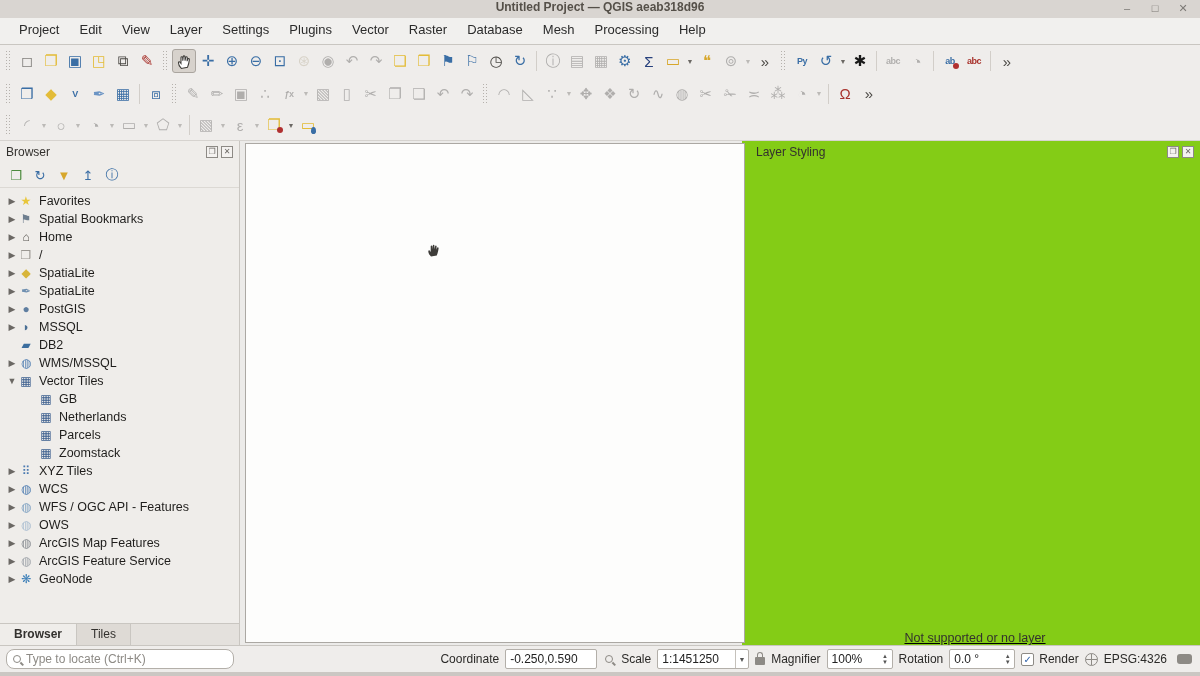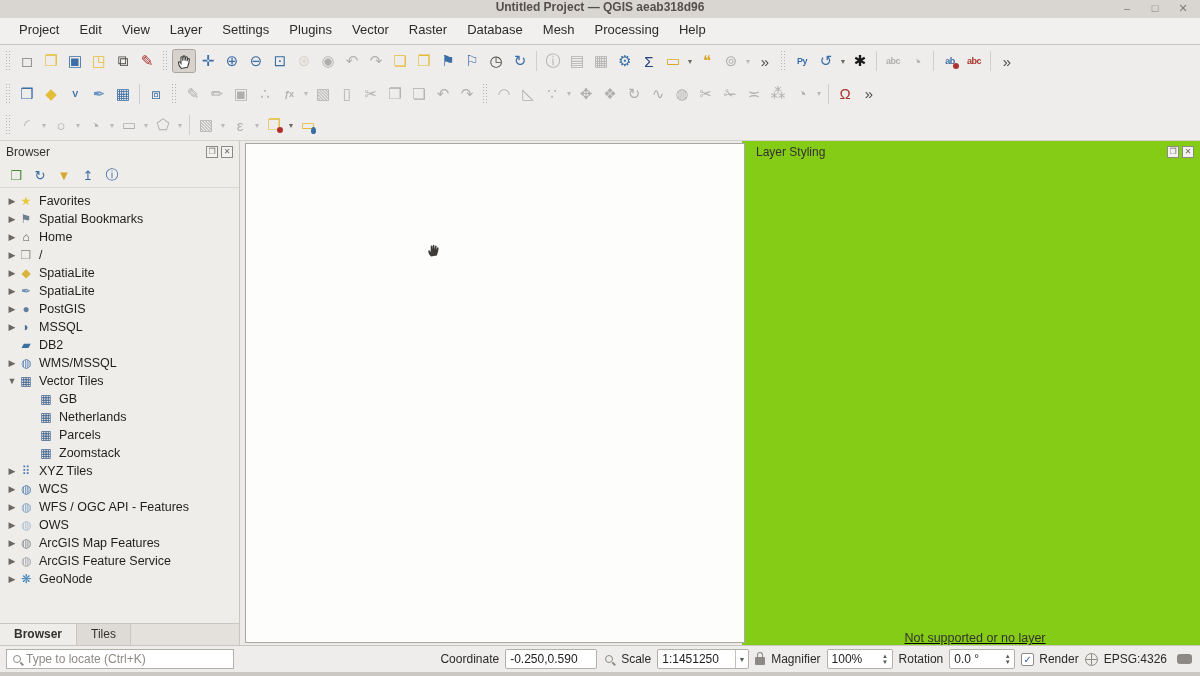--- a/index.html
+++ b/index.html
@@ -61,21 +61,21 @@
   .map-canvas { width:500px; height:100%; background:#fdfdfc; border:1px solid #aba8a3; position:relative; }
   .cursor-hand { position:absolute; left:180px; top:98px; width:16px; height:16px; }
 
   
   .styling-panel { flex:1 1 auto; display:flex; flex-direction:column; background:#84cc16; padding-left:8px; }
   .styling-body { flex:1 1 auto; display:flex; align-items:flex-end; justify-content:center;text-decoration:underline; }
   .styling-msg { font-size:12.5px; color:#33312e; margin-top:20px; }
 
   
   .statusbar { height:27px; background:#efedeb; border-top:1px solid #c9c6c1; display:flex; align-items:center; padding:0 6px; gap:6px; flex:0 0 auto; }
-  .locator { width:228px; height:20px; background:#fff; border:1px solid #b3afa9; border-radius:0; display:flex; align-items:center; padding:0 6px; gap:5px; flex:0 0 auto; }
+  .locator { width:228px; height:20px; background:#fff; border:1px solid #b3afa9; border-radius:8px; display:flex; align-items:center; padding:0 6px; gap:5px; flex:0 0 auto; }
   .mag-icon { width:8px; height:8px; border:1.4px solid #8d8a85; border-radius:50%; position:relative; flex:0 0 auto; }
   .mag-icon::after { content:''; position:absolute; width:4px; height:1.5px; background:#8d8a85; transform:rotate(45deg); left:6px; top:7px; }
   .locator input { border:none; outline:none; font-size:12px; width:100%; color:#333; background:transparent; }
   .locator input::placeholder { color:#8d8a85; }
   .sb-label { font-size:12px; color:#2b2a28; }
   .sb-field { height:20px; background:#fff; border:1px solid #b3afa9; border-radius:2px; display:flex; align-items:center; }
   .sb-field input { border:none; outline:none; font-size:12px; color:#222; padding:0 4px; background:transparent; width:100%; }
   .spin { width:13px; height:18px; display:flex; flex-direction:column; align-items:center; justify-content:center; color:#555; flex:0 0 auto; }
   .spin span { font-size:6px; line-height:6px; }
   .combo-dd { width:16px; height:18px; border-left:1px solid #c5c1bb; display:flex; align-items:center; justify-content:center; font-size:7px; color:#555; }

